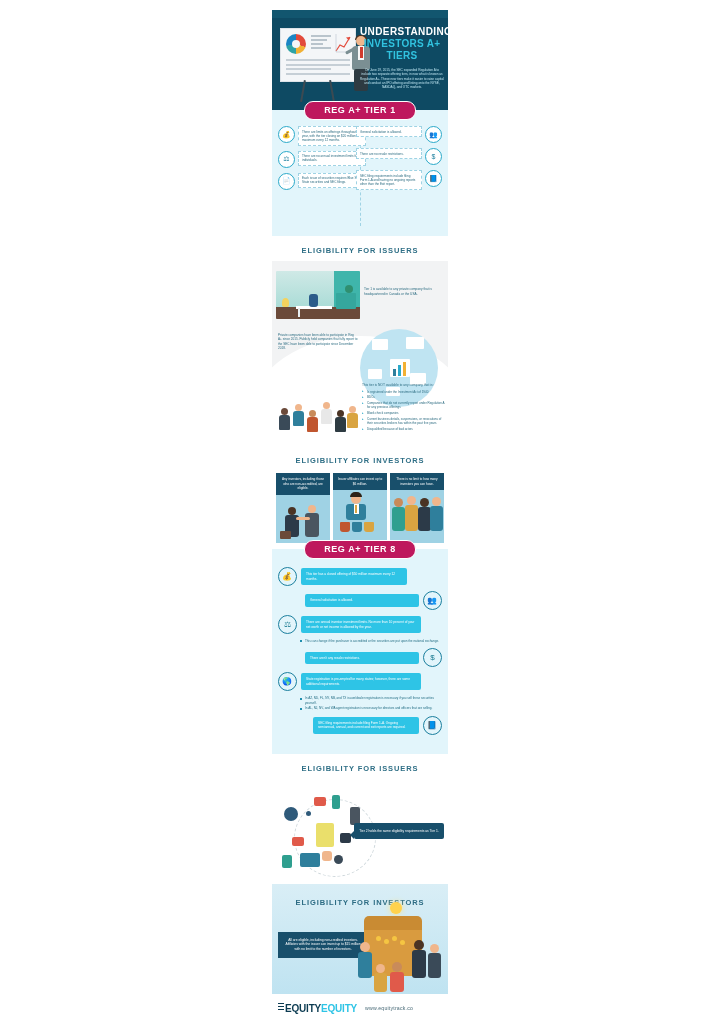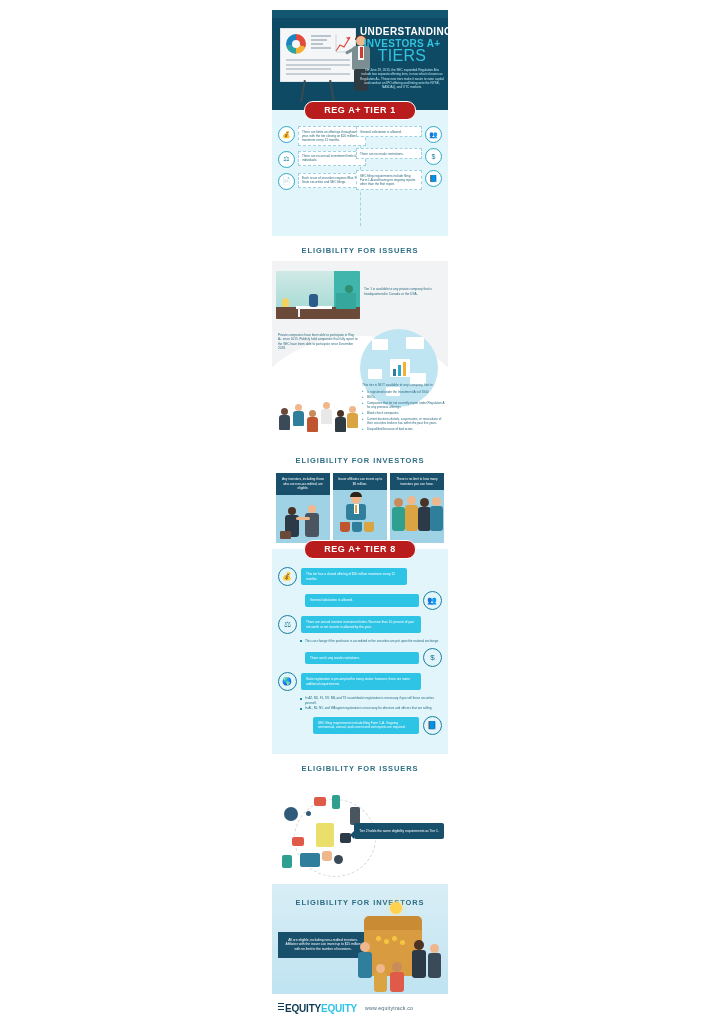--- a/index.html
+++ b/index.html
@@ -29,30 +29,30 @@
   .man .head{position:absolute;left:6px;top:0;width:10px;height:10px;border-radius:50%;background:#f0b68c;}
   .man .hair{position:absolute;left:5px;top:-1px;width:12px;height:5px;border-radius:6px 6px 0 0;background:#4a3324;}
   .man .body{position:absolute;left:2px;top:10px;width:18px;height:24px;border-radius:4px 4px 2px 2px;background:#7b8f93;}
   .man .shirt{position:absolute;left:8px;top:10px;width:6px;height:14px;background:#f7f7f7;}
   .man .tie{position:absolute;left:10px;top:11px;width:2.5px;height:11px;background:#d23b2e;}
   .man .arm{position:absolute;left:-5px;top:13px;width:12px;height:3px;background:#7b8f93;transform:rotate(-28deg);border-radius:2px;}
   .man .legs{position:absolute;left:4px;top:33px;width:14px;height:22px;background:#2e3b42;border-radius:2px;}
   .hero-title{position:absolute;left:88px;top:16px;width:84px;text-align:center;}
   .hero-title .l1{color:#ffffff;font-size:10px;font-weight:bold;letter-spacing:.4px;line-height:12px;}
   .hero-title .l2{color:#31c3e0;font-size:10px;font-weight:bold;letter-spacing:.3px;line-height:12px;}
-  .hero-title .l3{color:#31c3e0;font-size:16px;font-weight:normal;letter-spacing:.3px;line-height:12px;}
+  .hero-title .l3{color:#31c3e0;font-size:10px;font-weight:bold;letter-spacing:.3px;line-height:12px;}
   .hero-para{position:absolute;left:88px;top:58px;width:84px;text-align:center;color:#bfe6f2;font-size:3.1px;line-height:4.3px;}
 
   
   .sect{position:relative;width:176px;}
   .sect-head{text-align:center;color:#2f6f86;font-size:7.5px;font-weight:bold;letter-spacing:.9px;padding:10px 0 6px;}
 
   
   .tierwrap{background:#e2f5fb;padding-bottom:6px;}
-  .tierbanner{display:block;margin:0 auto;margin-top:-9px;width:110px;height:17px;border-radius:9px;background:#b91c1c;border:1.5px solid #ffffff;
+  .tierbanner{display:block;margin:0 auto;margin-top:-9px;width:110px;height:17px;border-radius:9px;background:#be185d;border:1.5px solid #ffffff;
      color:#fff;font-size:9px;font-weight:bold;letter-spacing:.6px;text-align:center;line-height:17px;position:relative;z-index:3;}
 
   
   .t1{position:relative;height:104px;padding:6px 6px 0;}
   .t1 .divider{position:absolute;left:50%;top:6px;bottom:4px;border-left:1px dashed #9fd3e4;}
   .t1 .row{position:relative;display:flex;align-items:flex-start;margin-bottom:5px;}
   .ico{flex:0 0 auto;width:15px;height:15px;border-radius:50%;background:#ffffff;border:1px solid #2aa9c9;
        display:flex;align-items:center;justify-content:center;color:#1b7f9e;font-size:7px;}
   .cell{background:#ffffff;border:1px dashed #9fd3e4;padding:2.5px 3px;color:#2b6b80;font-size:3.1px;line-height:4.2px;}
   .t1 .left .cell{width:62px;margin-left:3px;}

